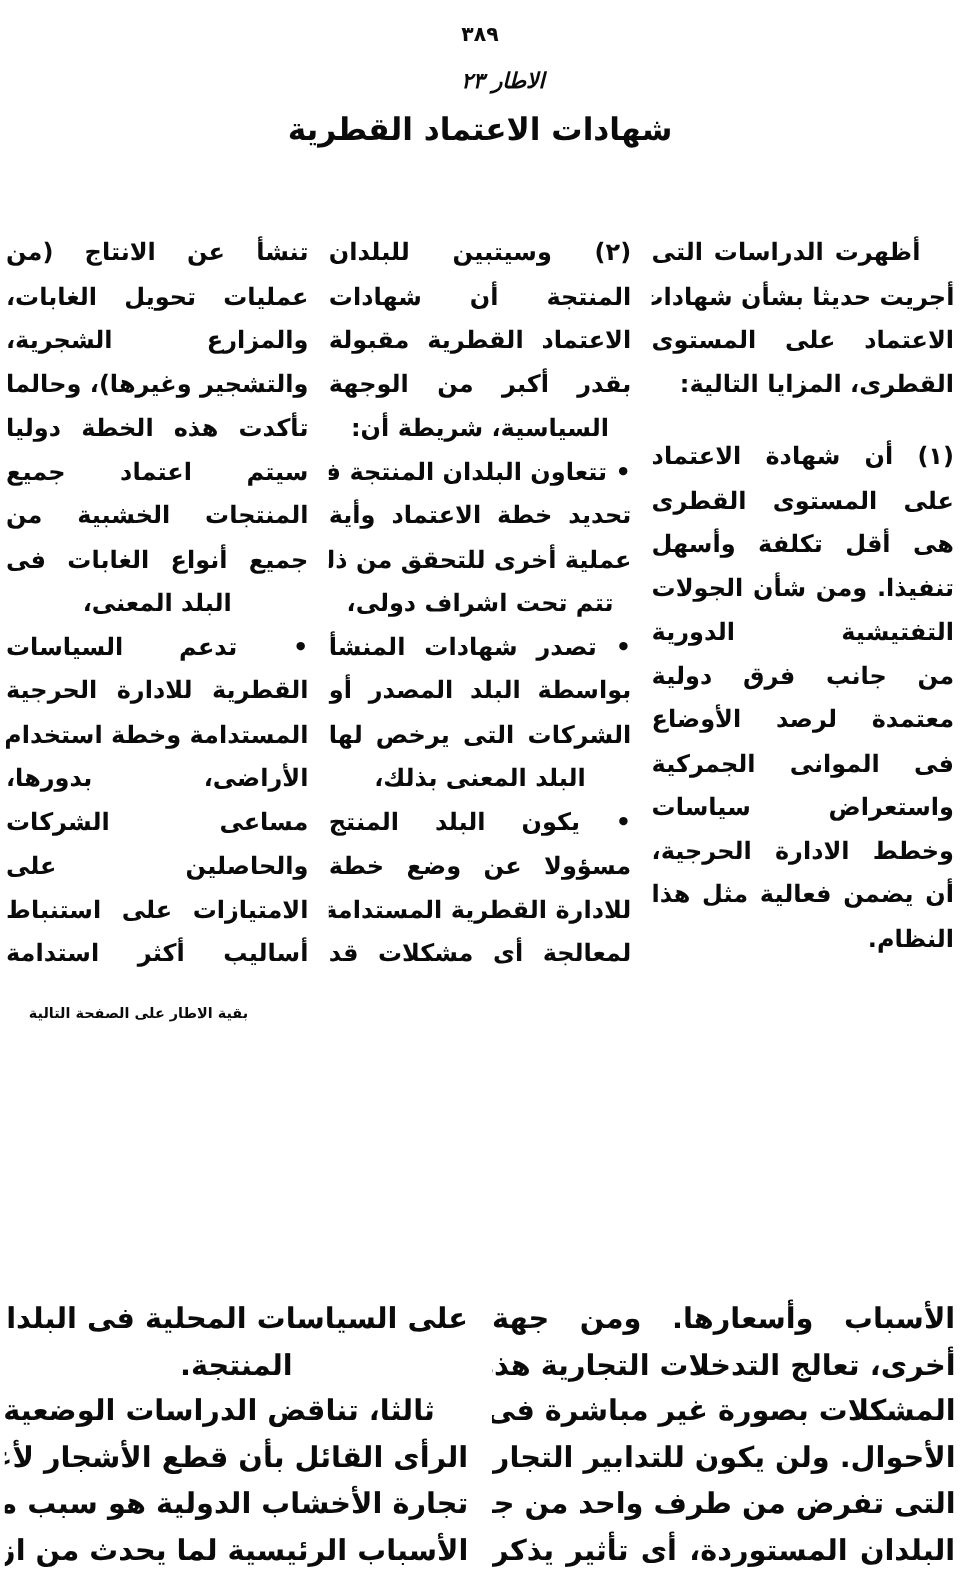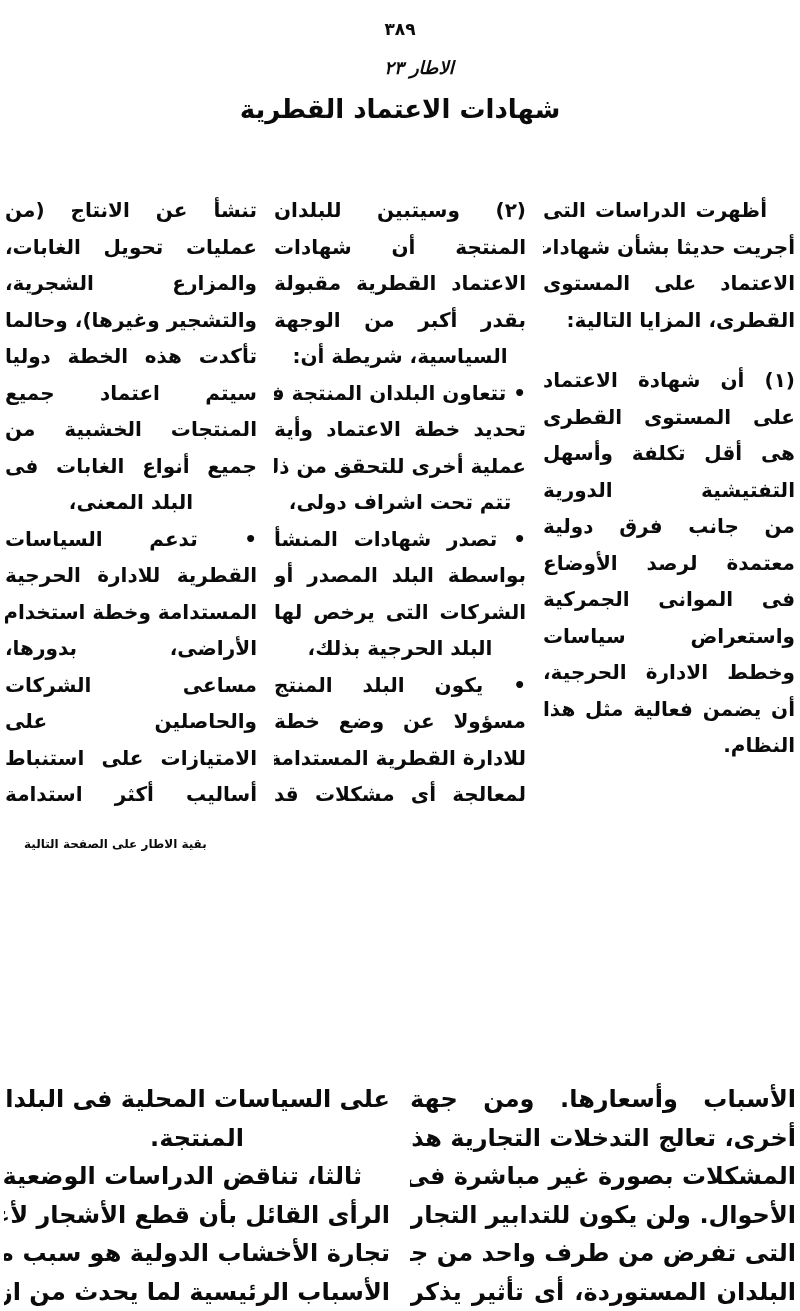--- a/index.html
+++ b/index.html
@@ -94,20 +94,21 @@
         <div class="para">
           <div class="line indent">أظهرت الدراسات التى</div>
           <div class="line">أجريت حديثا بشأن شهادات</div>
           <div class="line">الاعتماد على المستوى</div>
           <div class="line right">القطرى، المزايا التالية:</div>
         </div>
         <div class="para gap-before">
           <div class="line">(١) أن شهادة الاعتماد</div>
           <div class="line">على المستوى القطرى</div>
           <div class="line">هى أقل تكلفة وأسهل</div>
+          <div class="line">تنفيذا. ومن شأن الجولات</div>
           <div class="line">التفتيشية الدورية</div>
           <div class="line">من جانب فرق دولية</div>
           <div class="line">معتمدة لرصد الأوضاع</div>
           <div class="line">فى الموانى الجمركية</div>
           <div class="line">واستعراض سياسات</div>
           <div class="line">وخطط الادارة الحرجية،</div>
           <div class="line">أن يضمن فعالية مثل هذا</div>
           <div class="line right">النظام.</div>
         </div>
       </div>
@@ -122,21 +123,21 @@
         <div class="para">
           <div class="line">• تتعاون البلدان المنتجة فى</div>
           <div class="line">تحديد خطة الاعتماد وأية</div>
           <div class="line">عملية أخرى للتحقق من ذلك</div>
           <div class="line center">تتم تحت اشراف دولى،</div>
         </div>
         <div class="para">
           <div class="line">• تصدر شهادات المنشأ</div>
           <div class="line">بواسطة البلد المصدر أو</div>
           <div class="line">الشركات التى يرخص لها</div>
-          <div class="line center">البلد الحرجية بذلك،</div>
+          <div class="line center">البلد المعنى بذلك،</div>
         </div>
         <div class="para">
           <div class="line">• يكون البلد المنتج</div>
           <div class="line">مسؤولا عن وضع خطة</div>
           <div class="line">للادارة القطرية المستدامة</div>
           <div class="line">لمعالجة أى مشكلات قد</div>
         </div>
       </div>
     <div class="box-col">
         <div class="para">

